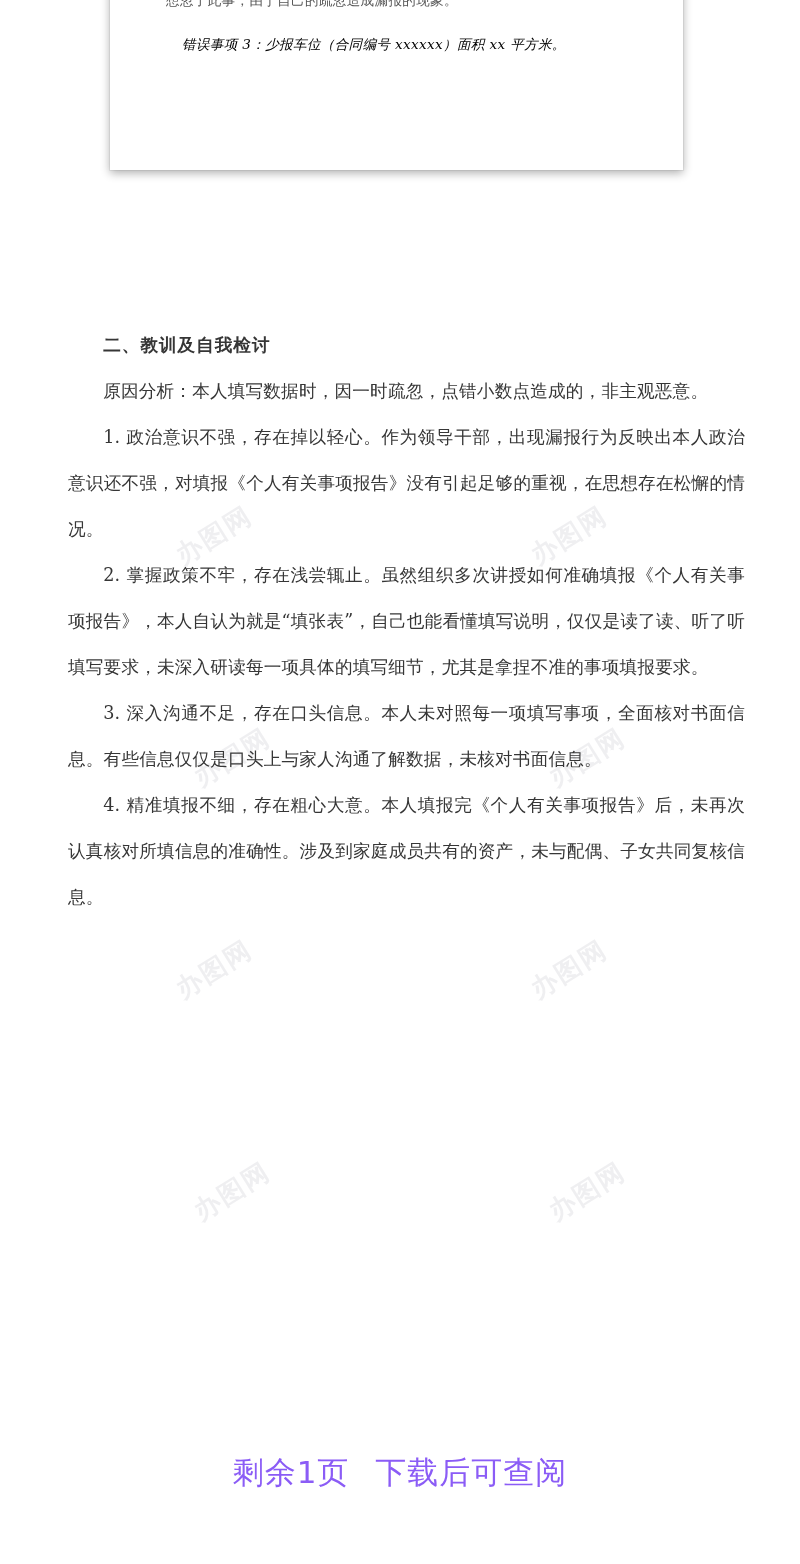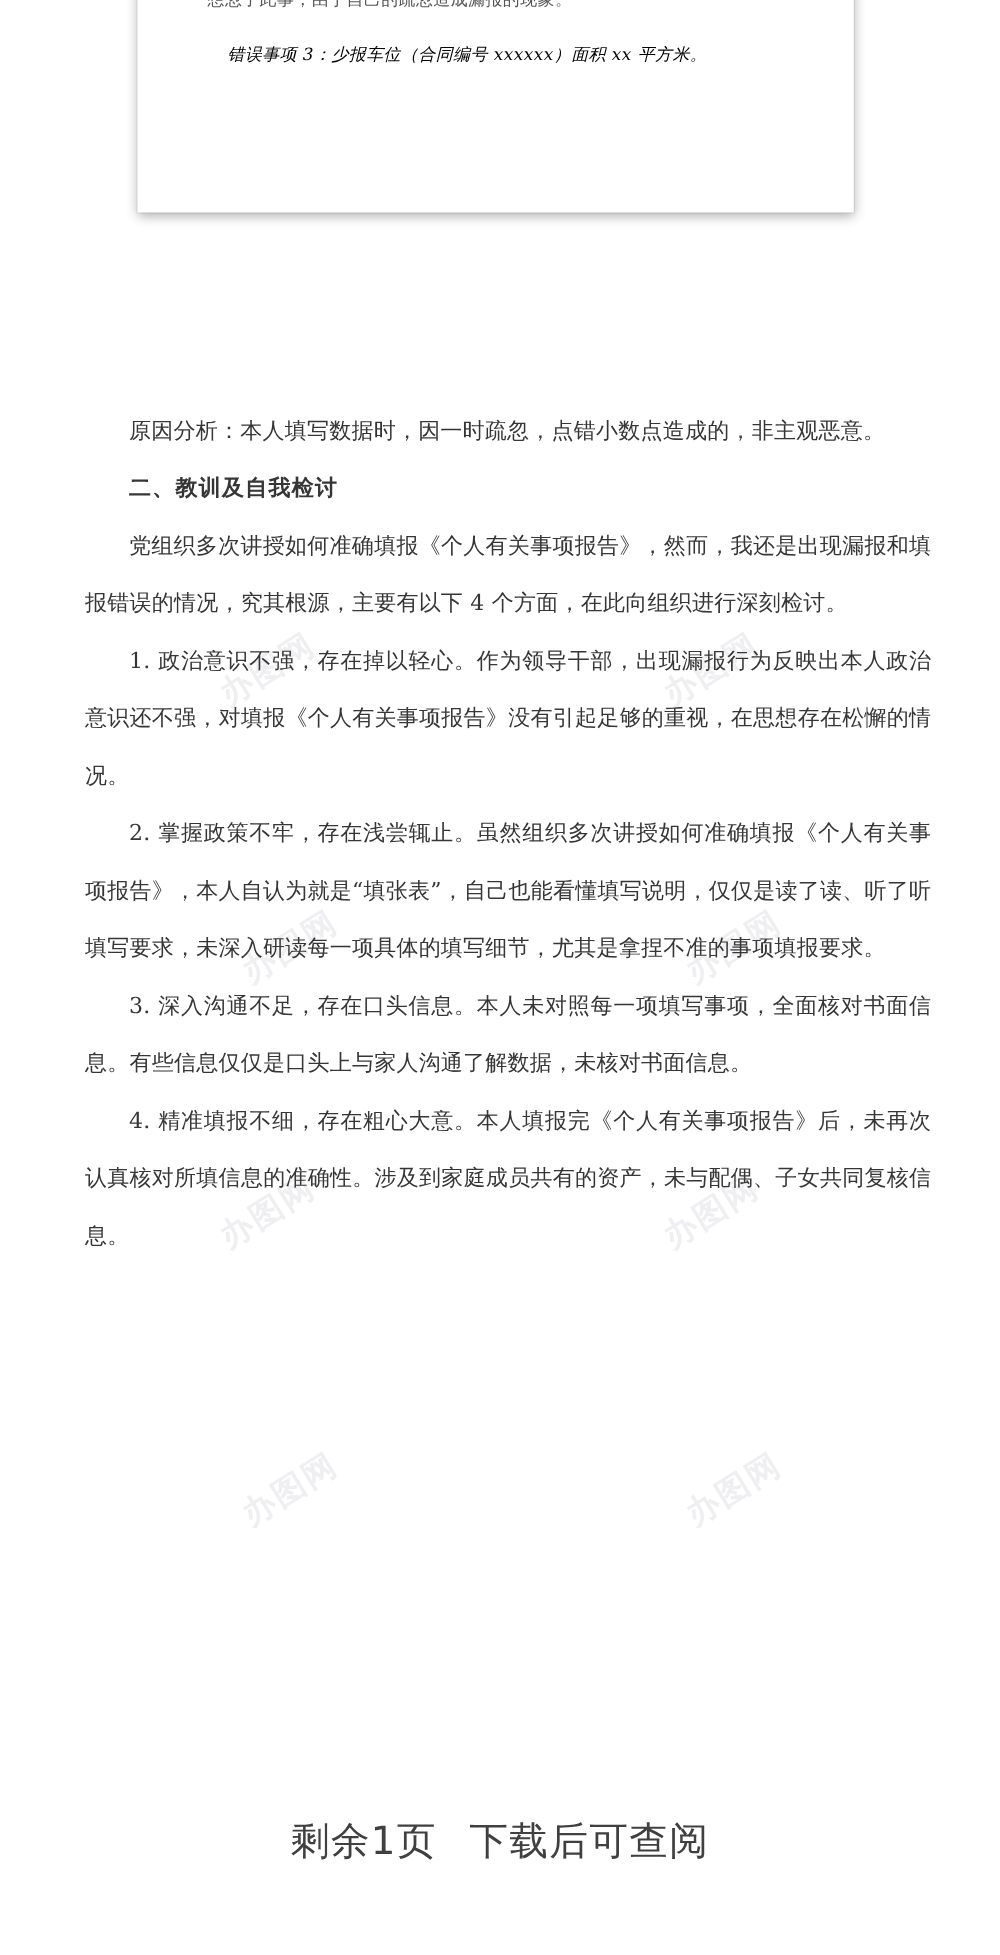--- a/index.html
+++ b/index.html
@@ -107,21 +107,21 @@
 
   
   .footer-note {
     position: absolute;
     left: 0;
     top: 1452px;
     width: 800px;
     text-align: center;
     font-family: "DejaVu Sans", "Liberation Sans", sans-serif;
     font-size: 31px;
-    color: #404040;
+    color: #8b5cf6;
     letter-spacing: 1px;
     z-index: 3;
     user-select: none;
   }
   .footer-note .gap { display: inline-block; width: 26px; }
 </style>
 </head>
 <body>
 
 <div class="page-card">
@@ -136,23 +136,22 @@
     <div class="wm" style="left: 527px; top: 518px;">办图网</div>
     <div class="wm" style="left: 190px; top: 740px;">办图网</div>
     <div class="wm" style="left: 545px; top: 740px;">办图网</div>
     <div class="wm" style="left: 172px; top: 952px;">办图网</div>
     <div class="wm" style="left: 527px; top: 952px;">办图网</div>
     <div class="wm" style="left: 190px; top: 1174px;">办图网</div>
     <div class="wm" style="left: 545px; top: 1174px;">办图网</div>
   </div>
 
 <div class="doc-body">
+  <p class="para heading">二、教训及自我检讨</p>
   <p class="para indent">原因分析：本人填写数据时，因一时疏忽，点错小数点造成的，非主观恶意。</p>
-  <p class="para heading">二、教训及自我检讨</p>
-  <p class="para indent">党组织多次讲授如何准确填报《个人有关事项报告》，然而，我还是出现漏报和填报错误的情况，究其根源，主要有以下 4 个方面，在此向组织进行深刻检讨。</p>
   <p class="para indent">1. 政治意识不强，存在掉以轻心。作为领导干部，出现漏报行为反映出本人政治意识还不强，对填报《个人有关事项报告》没有引起足够的重视，在思想存在松懈的情况。</p>
   <p class="para indent">2. 掌握政策不牢，存在浅尝辄止。虽然组织多次讲授如何准确填报《个人有关事项报告》，本人自认为就是“填张表”，自己也能看懂填写说明，仅仅是读了读、听了听填写要求，未深入研读每一项具体的填写细节，尤其是拿捏不准的事项填报要求。</p>
   <p class="para indent">3. 深入沟通不足，存在口头信息。本人未对照每一项填写事项，全面核对书面信息。有些信息仅仅是口头上与家人沟通了解数据，未核对书面信息。</p>
   <p class="para indent">4. 精准填报不细，存在粗心大意。本人填报完《个人有关事项报告》后，未再次认真核对所填信息的准确性。涉及到家庭成员共有的资产，未与配偶、子女共同复核信息。</p>
 </div>
 
 <div class="footer-note">
   <span>剩余1页</span><span class="gap"></span><span>下载后可查阅</span>
 </div>
 

